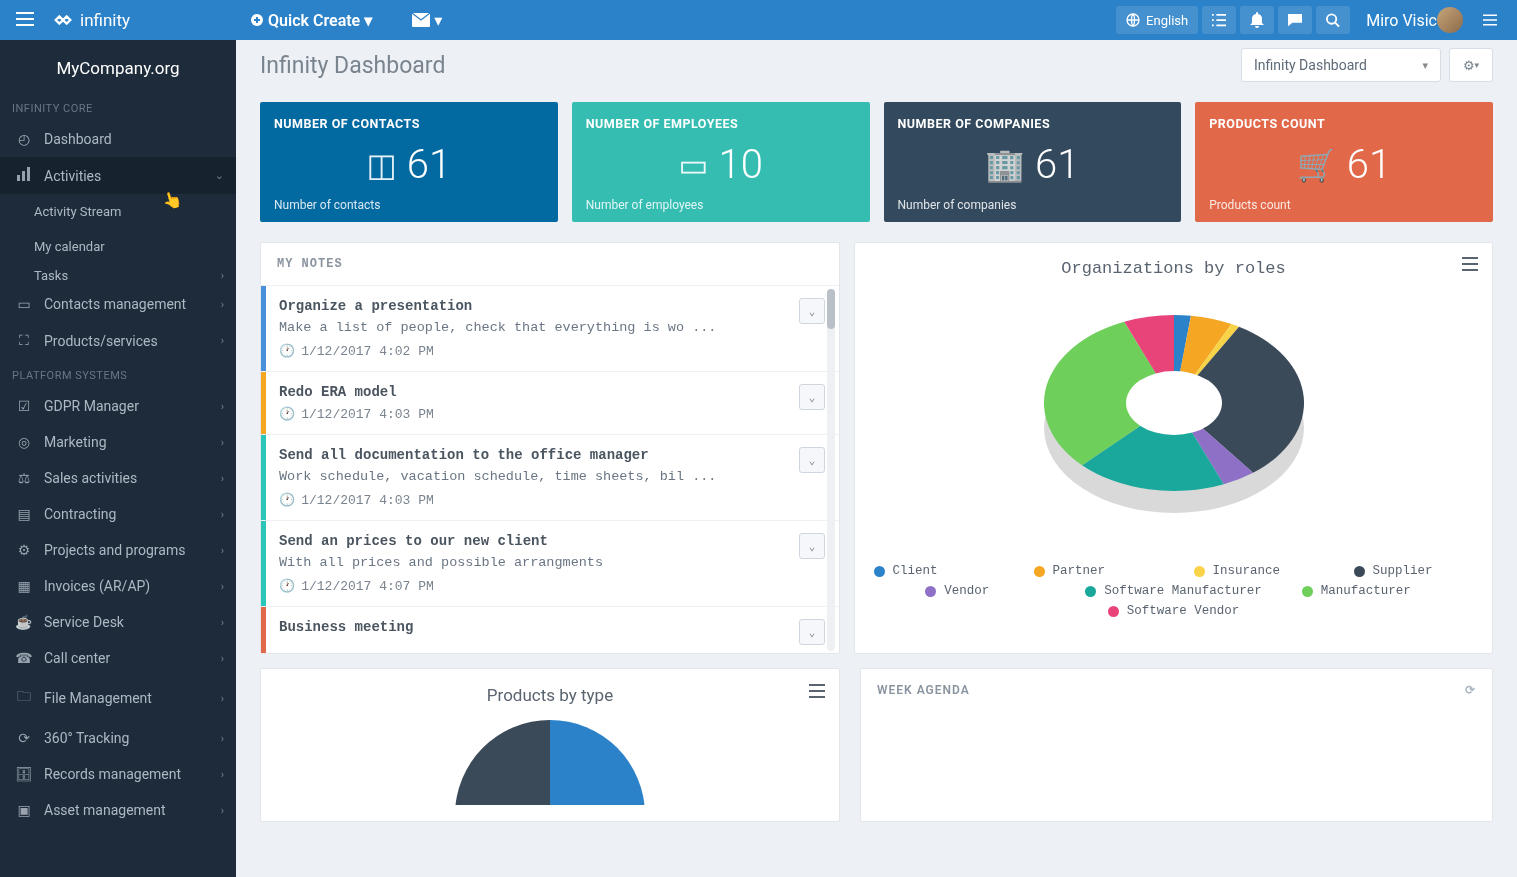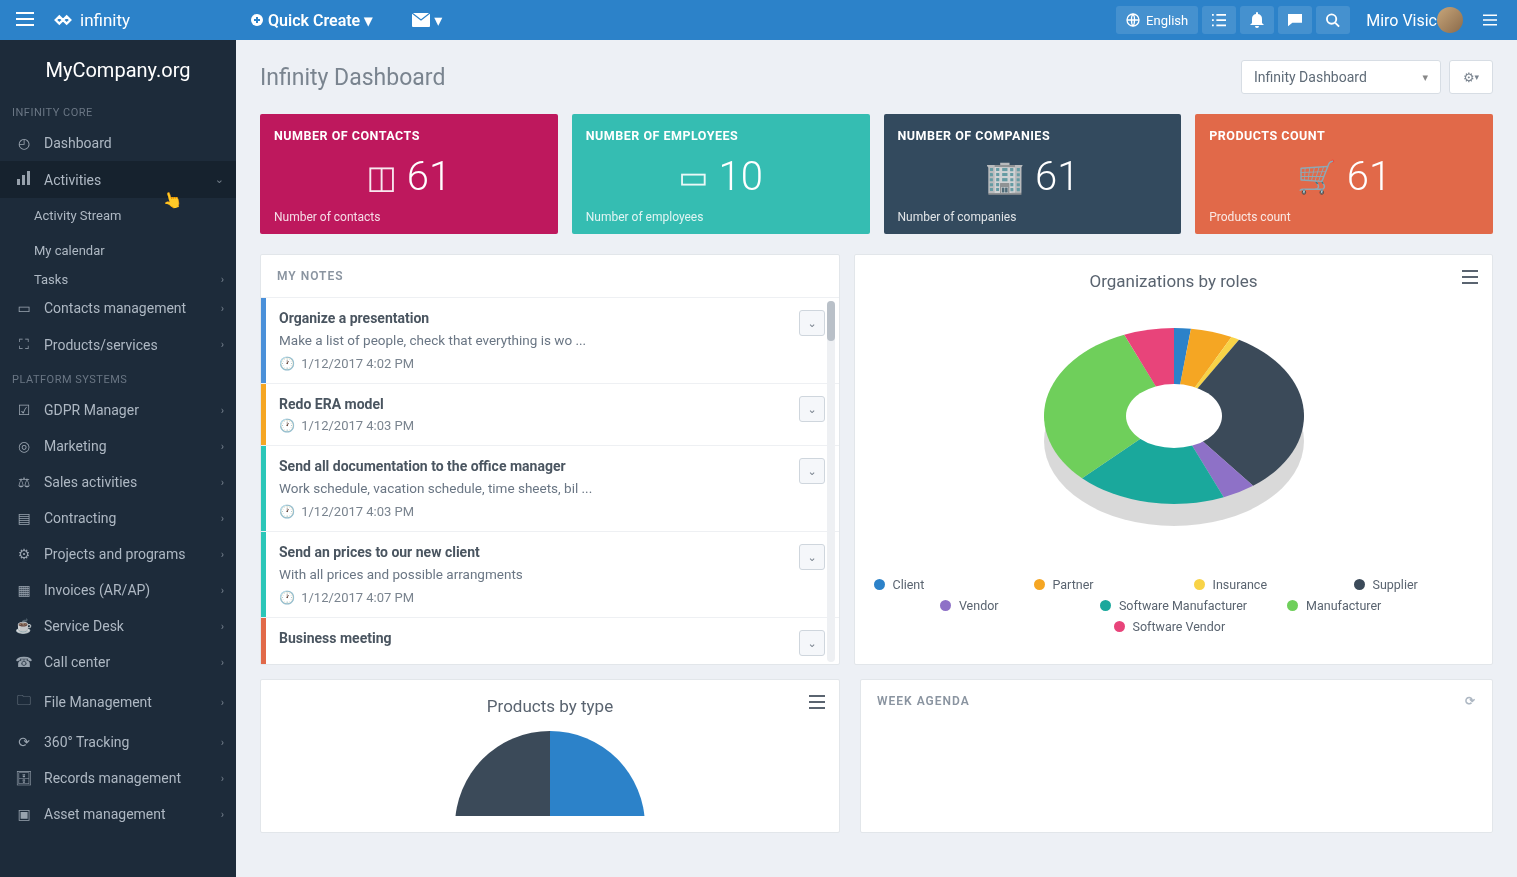--- a/index.html
+++ b/index.html
@@ -11,42 +11,42 @@
 .topbar .logo svg { width: 22px; height: 22px; }
 .topbar .quick-create { margin-left: 120px; font-weight: 600; display:flex; align-items:center; gap:4px; cursor:pointer; }
 .topbar .mail-btn { margin-left: 40px; cursor:pointer; display:flex; align-items:center; gap:4px; }
 .topbar .right { margin-left: auto; display: flex; align-items: center; gap: 4px; padding-left: 18px; }
 .topbar .btn { background: rgba(255,255,255,0.12); border-radius: 3px; height: 28px; padding: 0 10px; display: flex; align-items: center; cursor: pointer; font-size: 13px; }
 .topbar .icon-btn { width: 34px; justify-content:center; }
 .topbar .user { display:flex; align-items:center; padding: 0 6px 0 12px; }
 .topbar .avatar { width:26px; height:26px; border-radius:50%; background:#ddd; display:inline-block; }
 .layout { display: flex; height: calc(100% - 40px); }
 .sidebar { width: 236px; background: #1d2b3a; color: #aeb8c3; overflow-y: auto; flex-shrink:0; }
-.sidebar .company { text-align:center; color:#fff; font-size:20px; padding:18px 0 14px; }
+.sidebar .company { text-align:center; color:#fff; font-size:17px; padding:18px 0 14px; }
 .sidebar .section-title { color:#6a7684; font-size:11px; letter-spacing:0.5px; padding:10px 12px 6px; text-transform:uppercase; }
 .sidebar .item { display:flex; align-items:center; padding:10px 12px; font-size:14px; cursor:pointer; position:relative; }
 .sidebar .item .icn { width:24px; text-align:center; margin-right:8px; opacity:0.85; }
 .sidebar .item .chev { margin-left:auto; font-size:11px; opacity:0.6; }
 .sidebar .item.active { background:#16222e; }
 .sidebar .sub { padding-left: 34px; font-size:13px; }
-.main { flex:1; overflow-y:auto; padding:20px 24px;border-radius:6px; }
+.main { flex:1; overflow-y:auto; padding:8px 24px;border-radius:6px; }
 .page-head { display:flex; align-items:center; margin-bottom:20px; }
 .page-head h1 { font-size:23px; font-weight:400; color:#7a848f; }
 .page-head .controls { margin-left:auto; display:flex; gap:8px; }
 .select-box { background:#fff; border:1px solid #d7dde4; border-radius:3px; height:34px; padding:0 32px 0 12px; display:flex; align-items:center; font-size:14px; color:#5f6b77; position:relative; cursor:pointer; min-width:200px; }
 .select-box::after { content:"▾"; position:absolute; right:12px; color:#888; font-size:11px; }
 .gear-box { background:#fff; border:1px solid #d7dde4; border-radius:3px; width:44px; height:34px; display:flex; align-items:center; justify-content:center; cursor:pointer; color:#7a848f; font-size:13px;}
 .tiles { display:flex; gap:14px; margin-bottom:20px; }
 .tile { flex:1; border-radius:2px; color:#fff; padding:14px 14px 10px; position:relative; min-height:120px; display:flex; flex-direction:column; }
 .tile .ttitle { font-size:12.5px; font-weight:700; letter-spacing:0.5px; text-transform:uppercase; }
 .tile .tval { flex:1; display:flex; align-items:center; justify-content:center; gap:10px; font-size:40px; font-weight:300; }
 .tile .ticon { font-size:32px; opacity:0.9; }
 .tile .tfoot { font-size:12px; opacity:0.85; }
-.tile.purple { background:#be185d;justify-content:space-between; } .tile.teal { background:#35bdb2; } .tile.slate { background:#334a5e; } .tile.orange { background:#e16949; }
-.row2 { display:flex; gap:14px; }
+.tile.purple { background:#0369a1;justify-content:space-between; } .tile.teal { background:#35bdb2; } .tile.slate { background:#334a5e; } .tile.orange { background:#e16949; }
+.row2 { display:flex; gap:14px;font-family:Liberation Mono, monospace; }
 .panel { background:#fff; border:1px solid #e2e6ea; border-radius:2px; }
 .panel.notes { width:580px; }
 .panel.chart1 { flex:1; padding:16px; position:relative; }
 .panel-title { padding:14px 16px; font-size:12px; color:#8a94a0; letter-spacing:1px; font-weight:600; }
 .note { border-top:1px solid #eef0f3; padding:12px 16px 12px 18px; position:relative; }
 .note .bar { position:absolute; left:0; top:0; bottom:0; width:5px; }
 .note .ntitle { font-weight:700; color:#4a5560; font-size:14px; margin-bottom:6px; }
 .note .ndesc { color:#6a7684; font-size:13.5px; margin-bottom:8px; }
 .note .ntime { color:#7a848f; font-size:13px; display:flex; align-items:center; gap:6px; }
 .note .expand { position:absolute; right:14px; top:12px; width:26px; height:26px; border:1px solid #cfd6dd; border-radius:3px; background:#f5f7fa; display:flex; align-items:center; justify-content:center; font-size:11px; color:#7a848f; cursor:pointer; }

